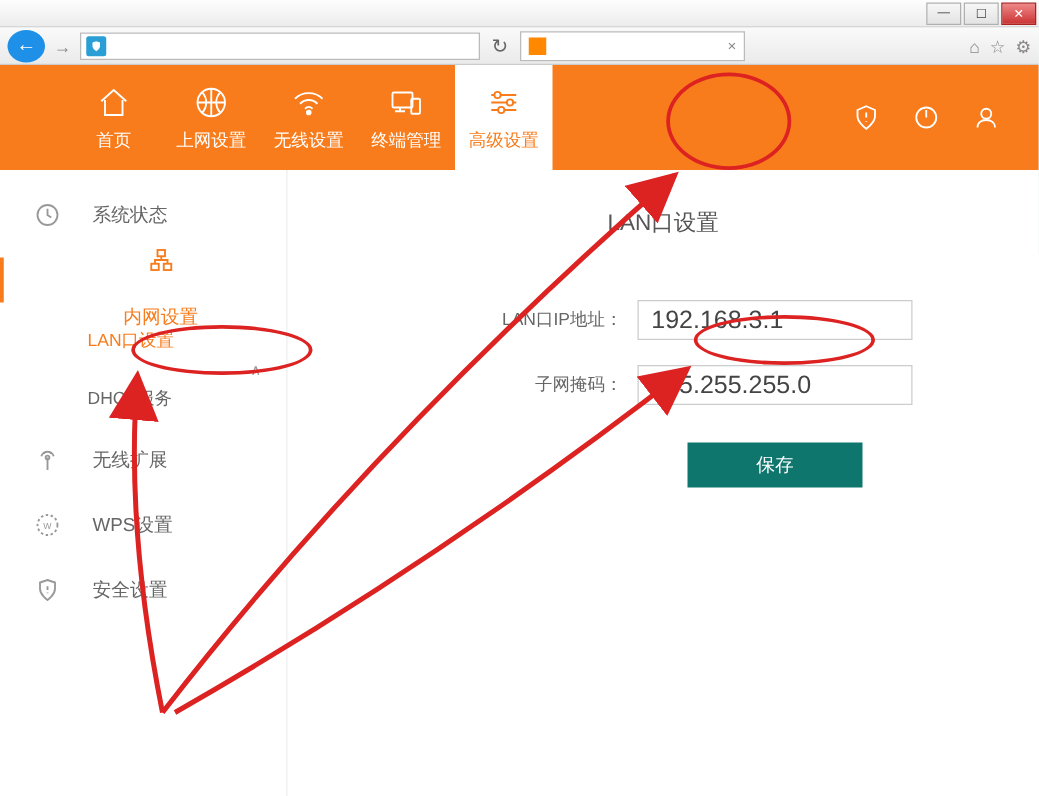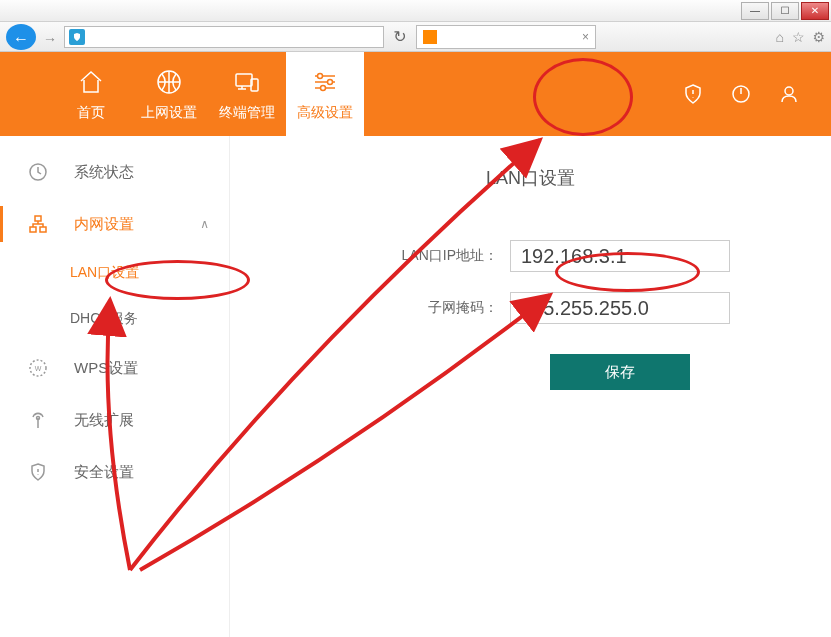--- a/index.html
+++ b/index.html
@@ -29,21 +29,21 @@
 .navitem .ico { width:32px; height:32px; display:flex; align-items:center; justify-content:center; }
 .navitem svg { stroke:#fff; fill:none; stroke-width:1.5; }
 .navitem.active svg { stroke:#f87c1b; }
 .righticons { position:absolute; right:30px; top:0; height:84px; display:flex; align-items:center; gap:24px; }
 .righticons svg { stroke:#fff; fill:none; stroke-width:1.5; }
 
 
 .content { display:flex; height: calc(637px - 22px - 30px - 84px); background:#fff; }
 .sidebar { width:230px; border-right:1px solid #eee; padding-top:10px; }
 .sideitem { height:52px; display:flex; align-items:center; padding-left:28px; font-size:15px; color:#666; gap:26px; cursor:pointer; position:relative; }
-.sideitem.active { color:#f87c1b; }
+.sideitem.active { color:#f87c1b;flex-direction:column; }
 .sideitem.active::before { content:""; position:absolute; left:0; top:8px; bottom:8px; width:3px; background:#f87c1b; }
 .sideitem .sico { width:20px; height:20px; display:flex; align-items:center; justify-content:center; }
 .sideitem svg { stroke:#999; fill:none; stroke-width:1.5; }
 .sideitem.active svg { stroke:#f87c1b; }
 .sideitem .chev { margin-left:auto; margin-right:20px; color:#999; font-size:12px; }
 .subitem { height:46px; display:flex; align-items:center; padding-left:70px; font-size:14px; color:#666; cursor:pointer; }
 .subitem.active { color:#f87c1b; }
 
 .main { flex:1; padding:30px 40px; }
 .maintitle { text-align:center; font-size:18px; color:#555; margin-bottom:50px; font-weight:normal; }
@@ -97,20 +97,29 @@
     <span>首页</span>
   </div>
   <div class="navitem">
     <div class="ico">
       <svg width="30" height="30" viewBox="0 0 30 30">
           <circle cx="15" cy="15" r="11"></circle>
           <path d="M4 15 H26 M15 4 V26 M8 7 C12 12 12 18 8 23 M22 7 C18 12 18 18 22 23"></path>
         </svg>
     </div>
     <span>上网设置</span>
+  </div>
+  <div class="navitem">
+    <div class="ico">
+      <svg width="30" height="30" viewBox="0 0 30 30">
+          <path d="M4 12 C10 6 20 6 26 12 M8 16 C12 12 18 12 22 16 M12 20 C14 18 16 18 18 20"></path>
+          <circle cx="15" cy="23" r="1.5" fill="#fff"></circle>
+        </svg>
+    </div>
+    <span>无线设置</span>
   </div>
   <div class="navitem">
     <div class="ico">
       <svg width="30" height="30" viewBox="0 0 30 30">
           <rect x="4" y="7" width="16" height="12" rx="1"></rect>
           <path d="M10 19 V22 M6 22 H14"></path>
           <rect x="19" y="12" width="7" height="12" rx="1"></rect>
         </svg>
     </div>
     <span>终端管理</span>
@@ -171,35 +180,35 @@
       <span>LAN口设置</span>
     </div>
     <div class="subitem">
       <span>DHCP服务</span>
     </div>
 
 
     <div class="sideitem">
       <div class="sico">
         <svg width="20" height="20" viewBox="0 0 20 20">
+            <path d="M10 18 V8 M7 5 C8 3 12 3 13 5 M5 7 C7 2 13 2 15 7"></path>
+            <circle cx="10" cy="8" r="1.5"></circle>
+          </svg>
+      </div>
+      <span>无线扩展</span>
+    </div>
+
+    <div class="sideitem">
+      <div class="sico">
+        <svg width="20" height="20" viewBox="0 0 20 20">
             <circle cx="10" cy="10" r="8" stroke-dasharray="2 2"></circle>
             <text x="10" y="13" font-size="7" text-anchor="middle" fill="#999" stroke="none">W</text>
           </svg>
       </div>
       <span>WPS设置</span>
-    </div>
-
-    <div class="sideitem">
-      <div class="sico">
-        <svg width="20" height="20" viewBox="0 0 20 20">
-            <path d="M10 18 V8 M7 5 C8 3 12 3 13 5 M5 7 C7 2 13 2 15 7"></path>
-            <circle cx="10" cy="8" r="1.5"></circle>
-          </svg>
-      </div>
-      <span>无线扩展</span>
     </div>
 
 
     <div class="sideitem">
       <div class="sico">
         <svg width="20" height="20" viewBox="0 0 20 20">
             <path d="M10 2 L16 4 V9 C16 14 10 18 10 18 C10 18 4 14 4 9 V4 Z"></path>
             <path d="M10 7 V10 M10 12 V12.5"></path>
           </svg>
       </div>

